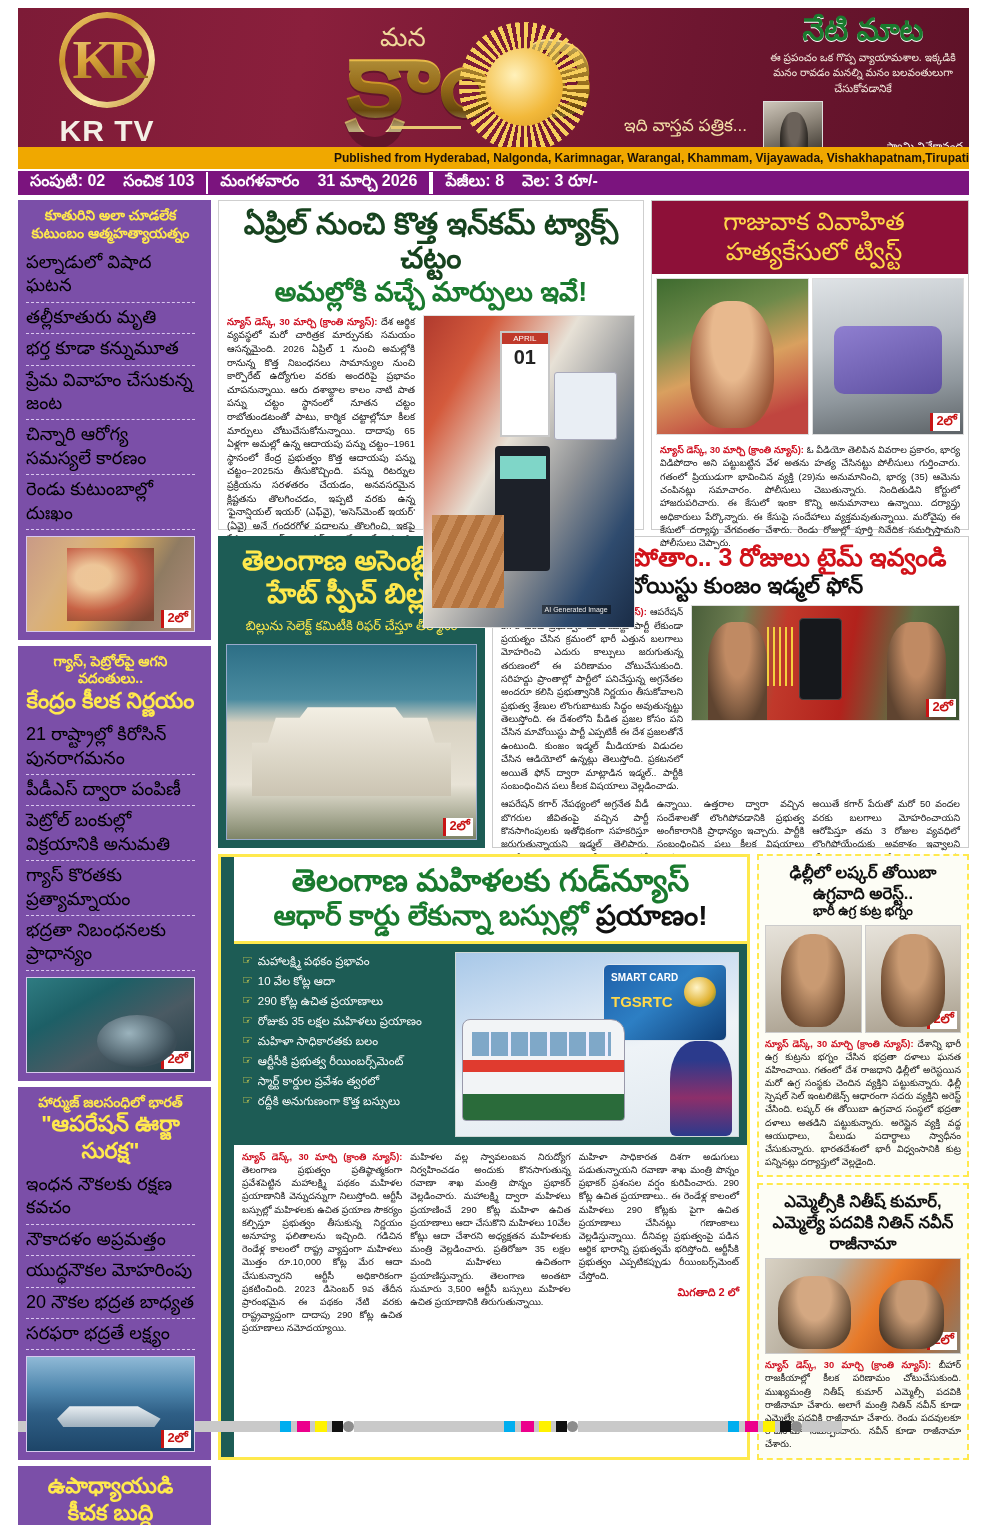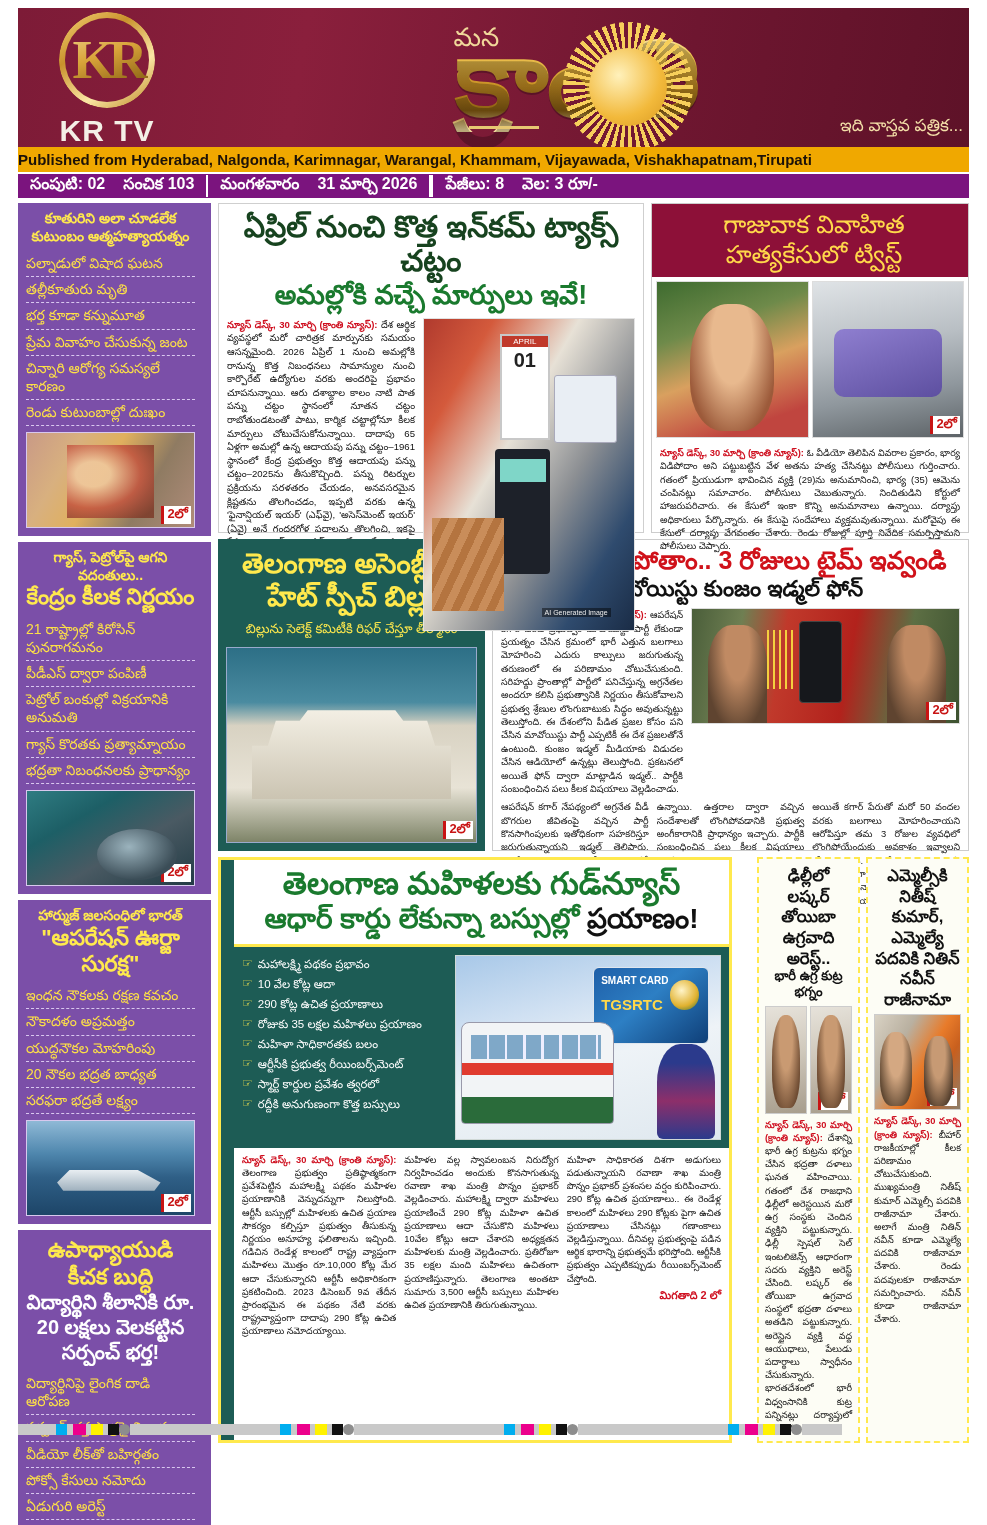--- a/index.html
+++ b/index.html
@@ -51,41 +51,41 @@
   .neti-quote { font-size: 10.5px; text-align: center; line-height: 1.5; margin-top: 3px; color: #f6eee0; }
   .neti-row { display: flex; align-items: flex-end; gap: 6px; margin-top: 4px; }
   .neti-photo { width: 60px; height: 68px; background:
      linear-gradient(160deg,#cfc7bb,#8d8579 40%,#4b453d 75%,#d6cfc3);
      border: 1px solid #ddd; position: relative; overflow: hidden; }
   .neti-photo::after { content:""; position:absolute; left:16px; top:10px; width:28px; height:58px; border-radius: 45% 45% 30% 30%;
      background: radial-gradient(ellipse at 50% 22%, #6b625a 30%, #2f2b26 70%); }
   .neti-author { flex: 1; font-size: 11px; text-align: right; padding-bottom: 14px; }
 
   
-  .pubstrip { background: #f0a800; text-align: left; font-size: 15px; color: #1c1208; padding: 4px 0; font-weight: 600; }
+  .pubstrip { background: #f0a800; text-align: right; font-size: 12px; color: #1c1208; padding: 4px 0; font-weight: 600; }
 
   
   .dateline { display: flex; background: #7b147e; color: #fff; font-size: 16px; font-weight: bold;
               height: 24px; align-items: center; margin-top: 2px; }
   .dl-cell { padding: 0 12px; display: flex; align-items: center; gap: 18px; height: 100%; }
   .dl-sep { width: 2px; background: #fff; height: 22px; }
   .dl-grow { flex: 1; }
 
   
   .grid { display: flex; gap: 7px; margin-top: 5px; height: 1215px; }
   .col-left { width: 193px; display: flex; flex-direction: column; gap: 6px; }
   .col-mid { flex: 1; display: flex; flex-direction: column; gap: 6px; }
 
   
   .pblock { background: #7b4fa8; padding: 7px 16px 8px 8px; color: #fff; }
   .pb-kicker { font-size: 14px; font-weight: bold; color: #ffe94d; text-align: center; line-height: 1.25; }
   .pb-head { font-size: 22px; font-weight: bold; color: #ffe94d; text-align: center; line-height: 1.2; }
   .pb-head-w { font-size: 20px; font-weight: bold; color: #ffffff; text-align: center; line-height: 1.25; }
   .pb-list { margin-top: 6px; }
-  .pb-li { font-size: 14px; color: #fde047; padding: 3px 0 4px 0; border-bottom: 1px dashed #d9c7ef; line-height: 1.3; }
+  .pb-li { font-size: 18px; color: #000000; padding: 3px 0 4px 0; border-bottom: 1px dashed #d9c7ef; line-height: 1.3; }
   .pb-photo { margin-top: 6px; height: 96px; position: relative; border: 1px solid #d8c8ee; overflow: hidden; }
   .tag2 { position: absolute; right: 3px; bottom: 3px; background: #fff; color: #c81414; font-weight: bold;
           font-size: 13px; padding: 0 3px; border-left: 3px solid #c81414; }
 
   .ph-family { background: linear-gradient(120deg,#c99a86 0%,#d8b07f 25%,#e0b05e 45%,#8f7b62 70%,#b08c7a 100%); }
   .ph-family::after { content:""; position:absolute; left:24%; top:12%; width:52%; height:78%;
      background: radial-gradient(ellipse at 30% 40%, #f0c9a0 20%, #c3543f 55%, #7c3a28 90%); opacity:.85; }
   .ph-oil { background: linear-gradient(150deg,#2f7c82 0%,#1d5f66 30%,#4a5a63 60%,#223b45 100%); }
   .ph-oil::after { content:""; position:absolute; left:42%; top:40%; width:48%; height:55%; border-radius:50%;
      background: radial-gradient(ellipse at 40% 35%, #9bb3bd, #3b4d57 70%); }
@@ -196,21 +196,21 @@
      background: radial-gradient(ellipse at 50% 26%, #c99a72 32%, #6d4b32 80%); }
   .rc-txt { font-size: 9.3px; line-height: 1.42; text-align: justify; color: #111; margin-top: 5px; }
   .rc-photos2 { height: 96px; margin-top: 5px; position: relative; border: 1px solid #ccc; overflow: hidden;
      background: linear-gradient(120deg,#d9d2c4 0%,#b9b0a0 30%,#e87b2a 55%,#c85f1e 72%,#8d7f6c 100%); }
   .rc-photos2::after { content:""; position:absolute; left:6%; top:18%; width:38%; height:78%; border-radius:44% 44% 34% 34%;
      background: radial-gradient(ellipse at 50% 28%, #d4a882 32%, #5c4530 82%); }
   .rc-photos2::before { content:""; position:absolute; right:8%; top:22%; width:34%; height:74%; border-radius:44% 44% 34% 34%;
      background: radial-gradient(ellipse at 50% 28%, #c79a74 32%, #4f3b2a 82%); z-index:1; }
 
   
-  .rstack { width: 212px; display: flex; flex-direction: row; gap: 6px; margin-left: 18px; }
+  .rstack { width: 212px; display: flex; flex-direction: column; gap: 6px; }
 
   
   .colorbar { display: flex; height: 11px; margin-top: 6px; gap: 0; }
   .cb-grey { background: #c9c9c9; }
   .cb-c { background: #00aeef; } .cb-m { background: #ec008c; }
   .cb-y { background: #fff200; } .cb-k { background: #111; } .cb-g { background: #8d8d8d; border-radius: 50%; }
 </style>
 </head>
 <body>
 
@@ -227,20 +227,28 @@
 
     <div class="mast-title">
       <div class="mana">మన</div>
       <div class="mast-big">క్రాం</div>
       <div class="sunburst"></div>
       <div class="mast-big">తి</div>
       <div class="pen"></div>
       <div class="tagline">ఇది వాస్తవ పత్రిక...</div>
     </div>
 
+    <div class="neti">
+      <div class="neti-title">నేటి మాట</div>
+      <div class="neti-quote">ఈ ప్రపంచం ఒక గొప్ప వ్యాయామశాల. ఇక్కడికి మనం రావడం మనల్ని మనం బలవంతులుగా చేసుకోవడానికే</div>
+      <div class="neti-row">
+        <div class="neti-photo"></div>
+        <div class="neti-author">-స్వామి వివేకానంద</div>
+      </div>
+    </div>
   </div>
 
   <div class="pubstrip">Published from Hyderabad, Nalgonda, Karimnagar, Warangal, Khammam, Vijayawada, Vishakhapatnam,Tirupati</div>
 
   <div class="dateline">
     <div class="dl-cell">
       <span>సంపుటి: 02</span>
       <span>సంచిక 103</span>
     </div>
     <div class="dl-sep"></div>

